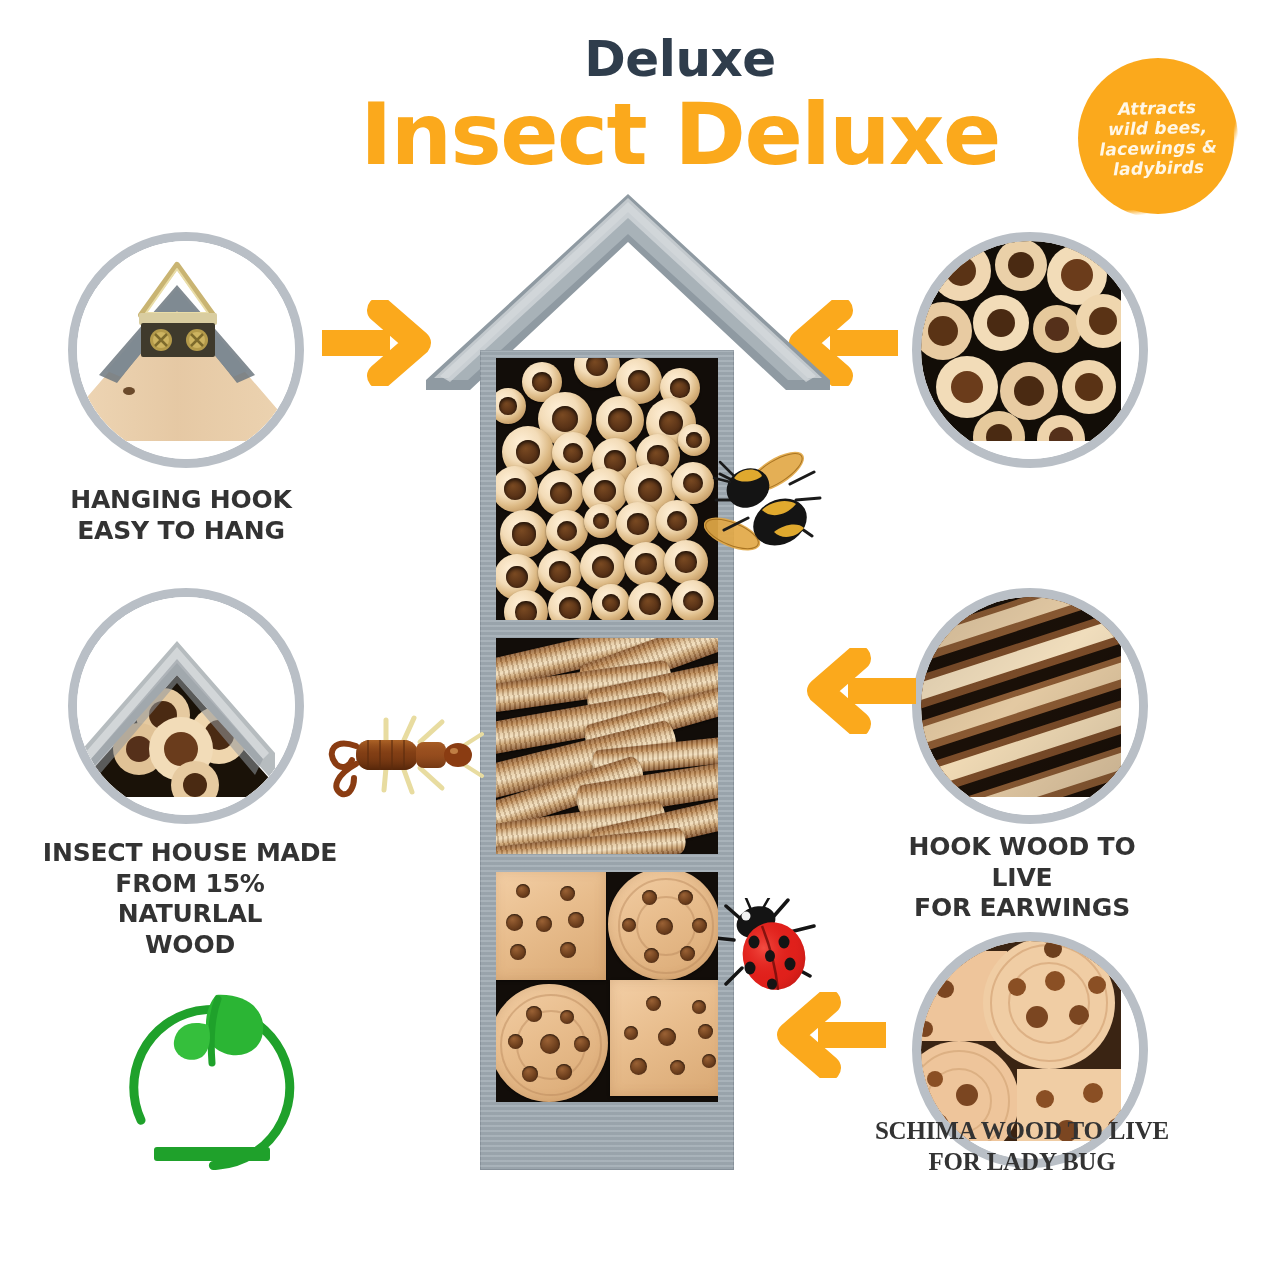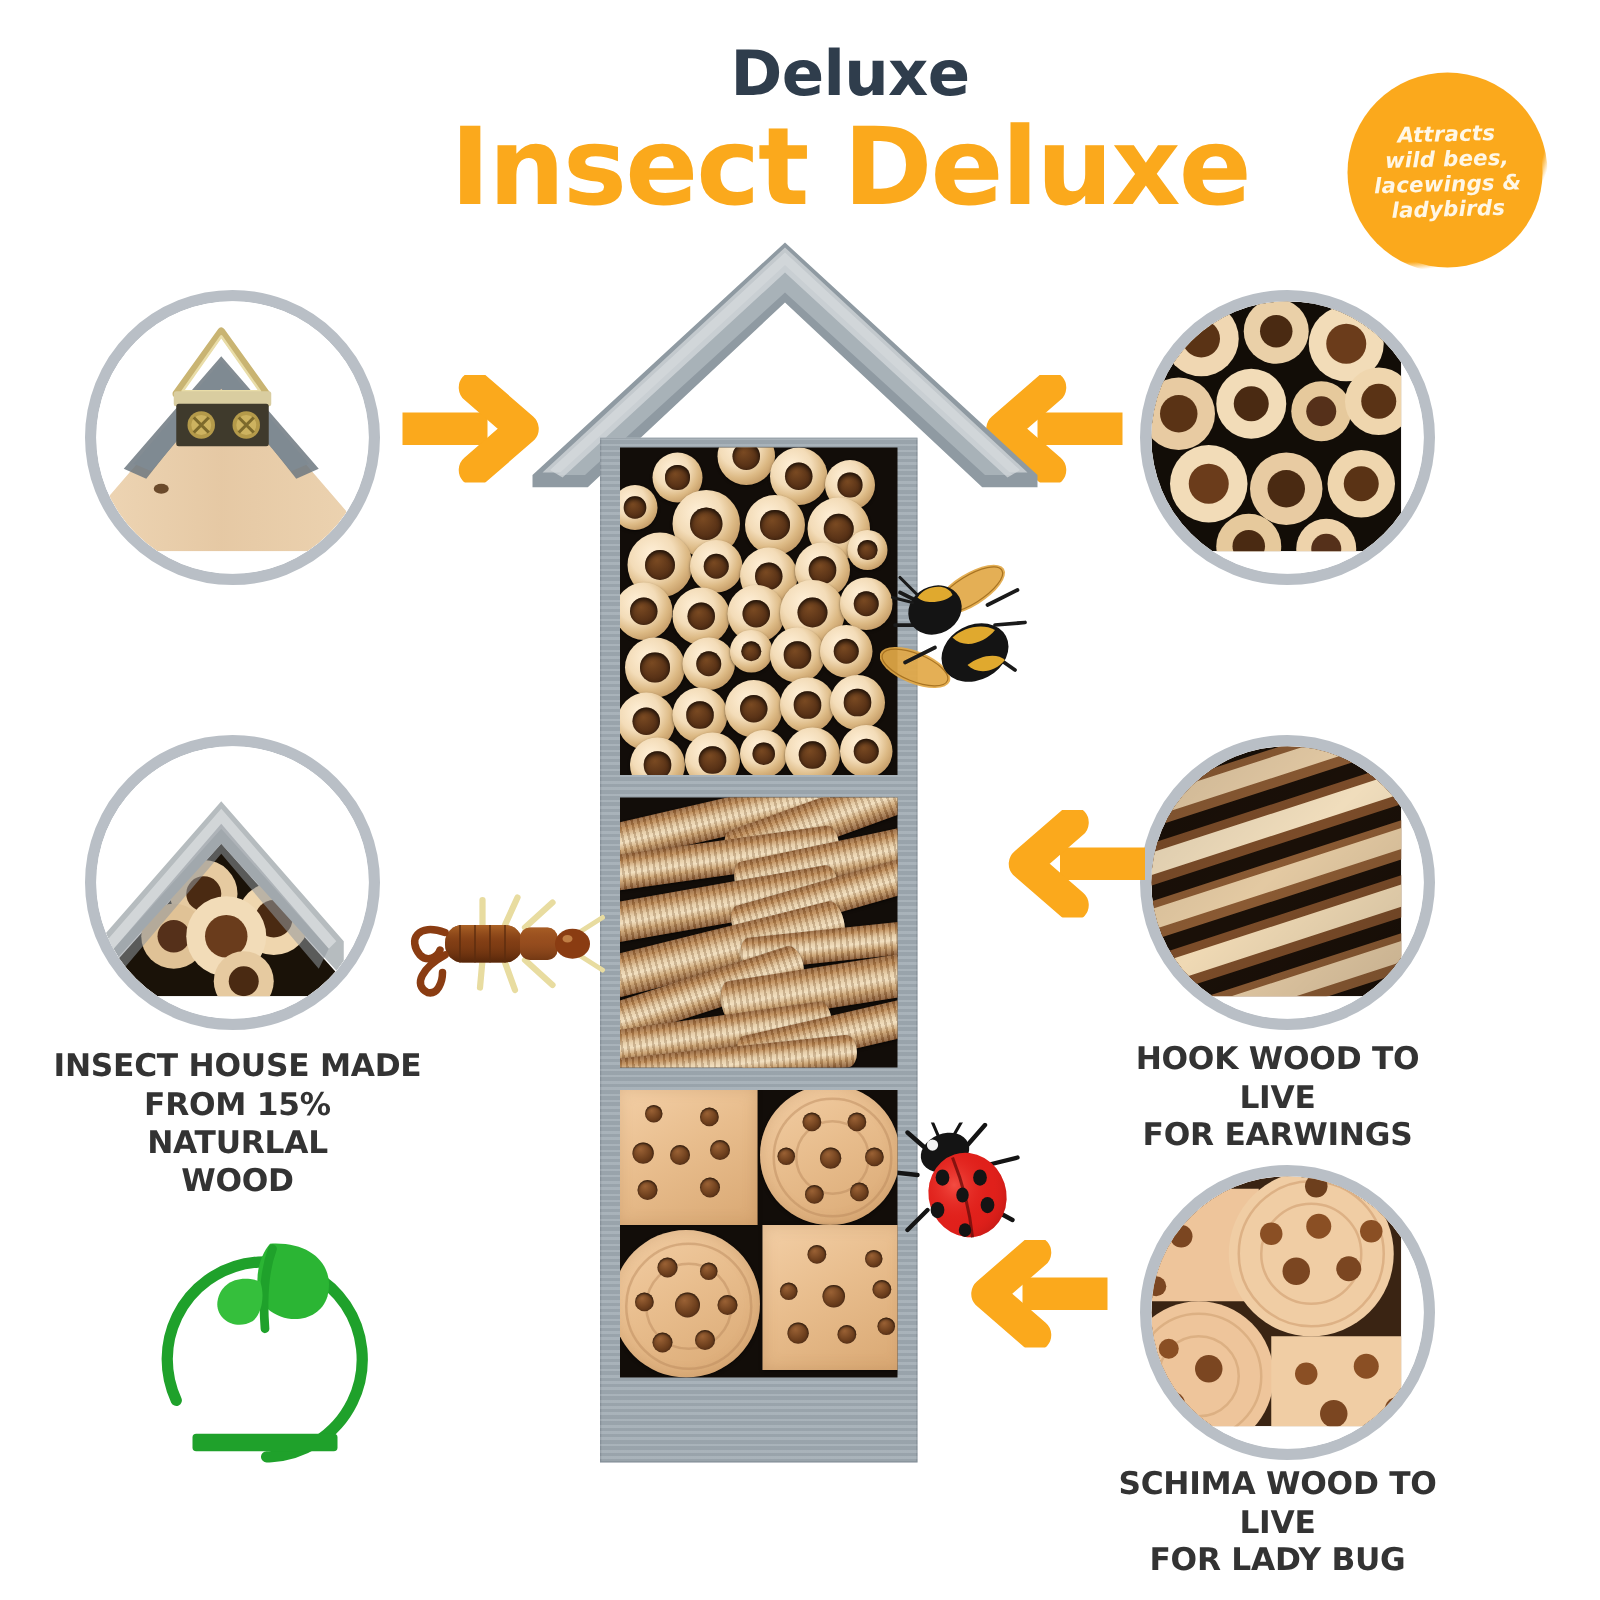--- a/index.html
+++ b/index.html
@@ -157,20 +157,22 @@
         <path d="M78 93 L90 105 M90 93 L78 105" stroke="#7d6a2c" stroke-width="2.5"></path>
         <circle cx="120" cy="99" r="11" fill="#b49a4a"></circle>
         <circle cx="120" cy="99" r="8" fill="#cdb360"></circle>
         <path d="M114 93 L126 105 M126 93 L114 105" stroke="#7d6a2c" stroke-width="2.5"></path>
 
         <ellipse cx="52" cy="150" rx="6" ry="4" fill="#6b4a2b"></ellipse>
       </svg>
     </div>
   </div>
 
+  <div class="caption" style="left:56px;top:485px;width:250px;white-space:pre-line;">HANGING HOOK
+EASY TO HANG</div>
 
   <div class="inset" style="left:68px;top:588px;width:218px;height:218px;">
     <div class="inset-inner">
       <svg width="200" height="200" viewBox="0 0 200 200">
         <rect x="0" y="0" width="200" height="200" fill="#ffffff"></rect>
 
         <polygon points="100,78 200,190 200,200 0,200 0,190" fill="#1a1208"></polygon>
 
         <g>
           <circle cx="86" cy="118" r="27" fill="#e6caa0"></circle>
@@ -305,21 +307,21 @@
 
         <rect x="96" y="128" width="112" height="92" fill="#f0cda4"></rect>
         <circle cx="124" cy="158" r="9" fill="#8a4f24"></circle>
         <circle cx="172" cy="152" r="10" fill="#8a4f24"></circle>
         <circle cx="146" cy="190" r="11" fill="#7b4621"></circle>
         <circle cx="196" cy="186" r="9" fill="#7b4621"></circle>
       </svg>
     </div>
   </div>
 
-  <div class="caption" style="left:866px;top:1172px;width:312px;white-space:pre-line;">SCHIMA WOOD TO LIVE
+  <div class="caption" style="left:866px;top:1116px;width:312px;white-space:pre-line;font-family:Liberation Serif, serif;">SCHIMA WOOD TO LIVE
 FOR LADY BUG</div>
 
   <div class="arrow" style="left:318px;top:300px;">
     <svg width="120" height="86" viewBox="0 0 120 86">
       <path d="M4 43 L72 43" stroke="#FBA91C" stroke-width="26" stroke-linecap="butt" fill="none"></path>
       <path d="M62 10 L100 43 L62 76" stroke="#FBA91C" stroke-width="26" stroke-linecap="round" stroke-linejoin="round" fill="none"></path>
     </svg>
   </div>
 
   <div class="arrow" style="left:782px;top:300px;">

